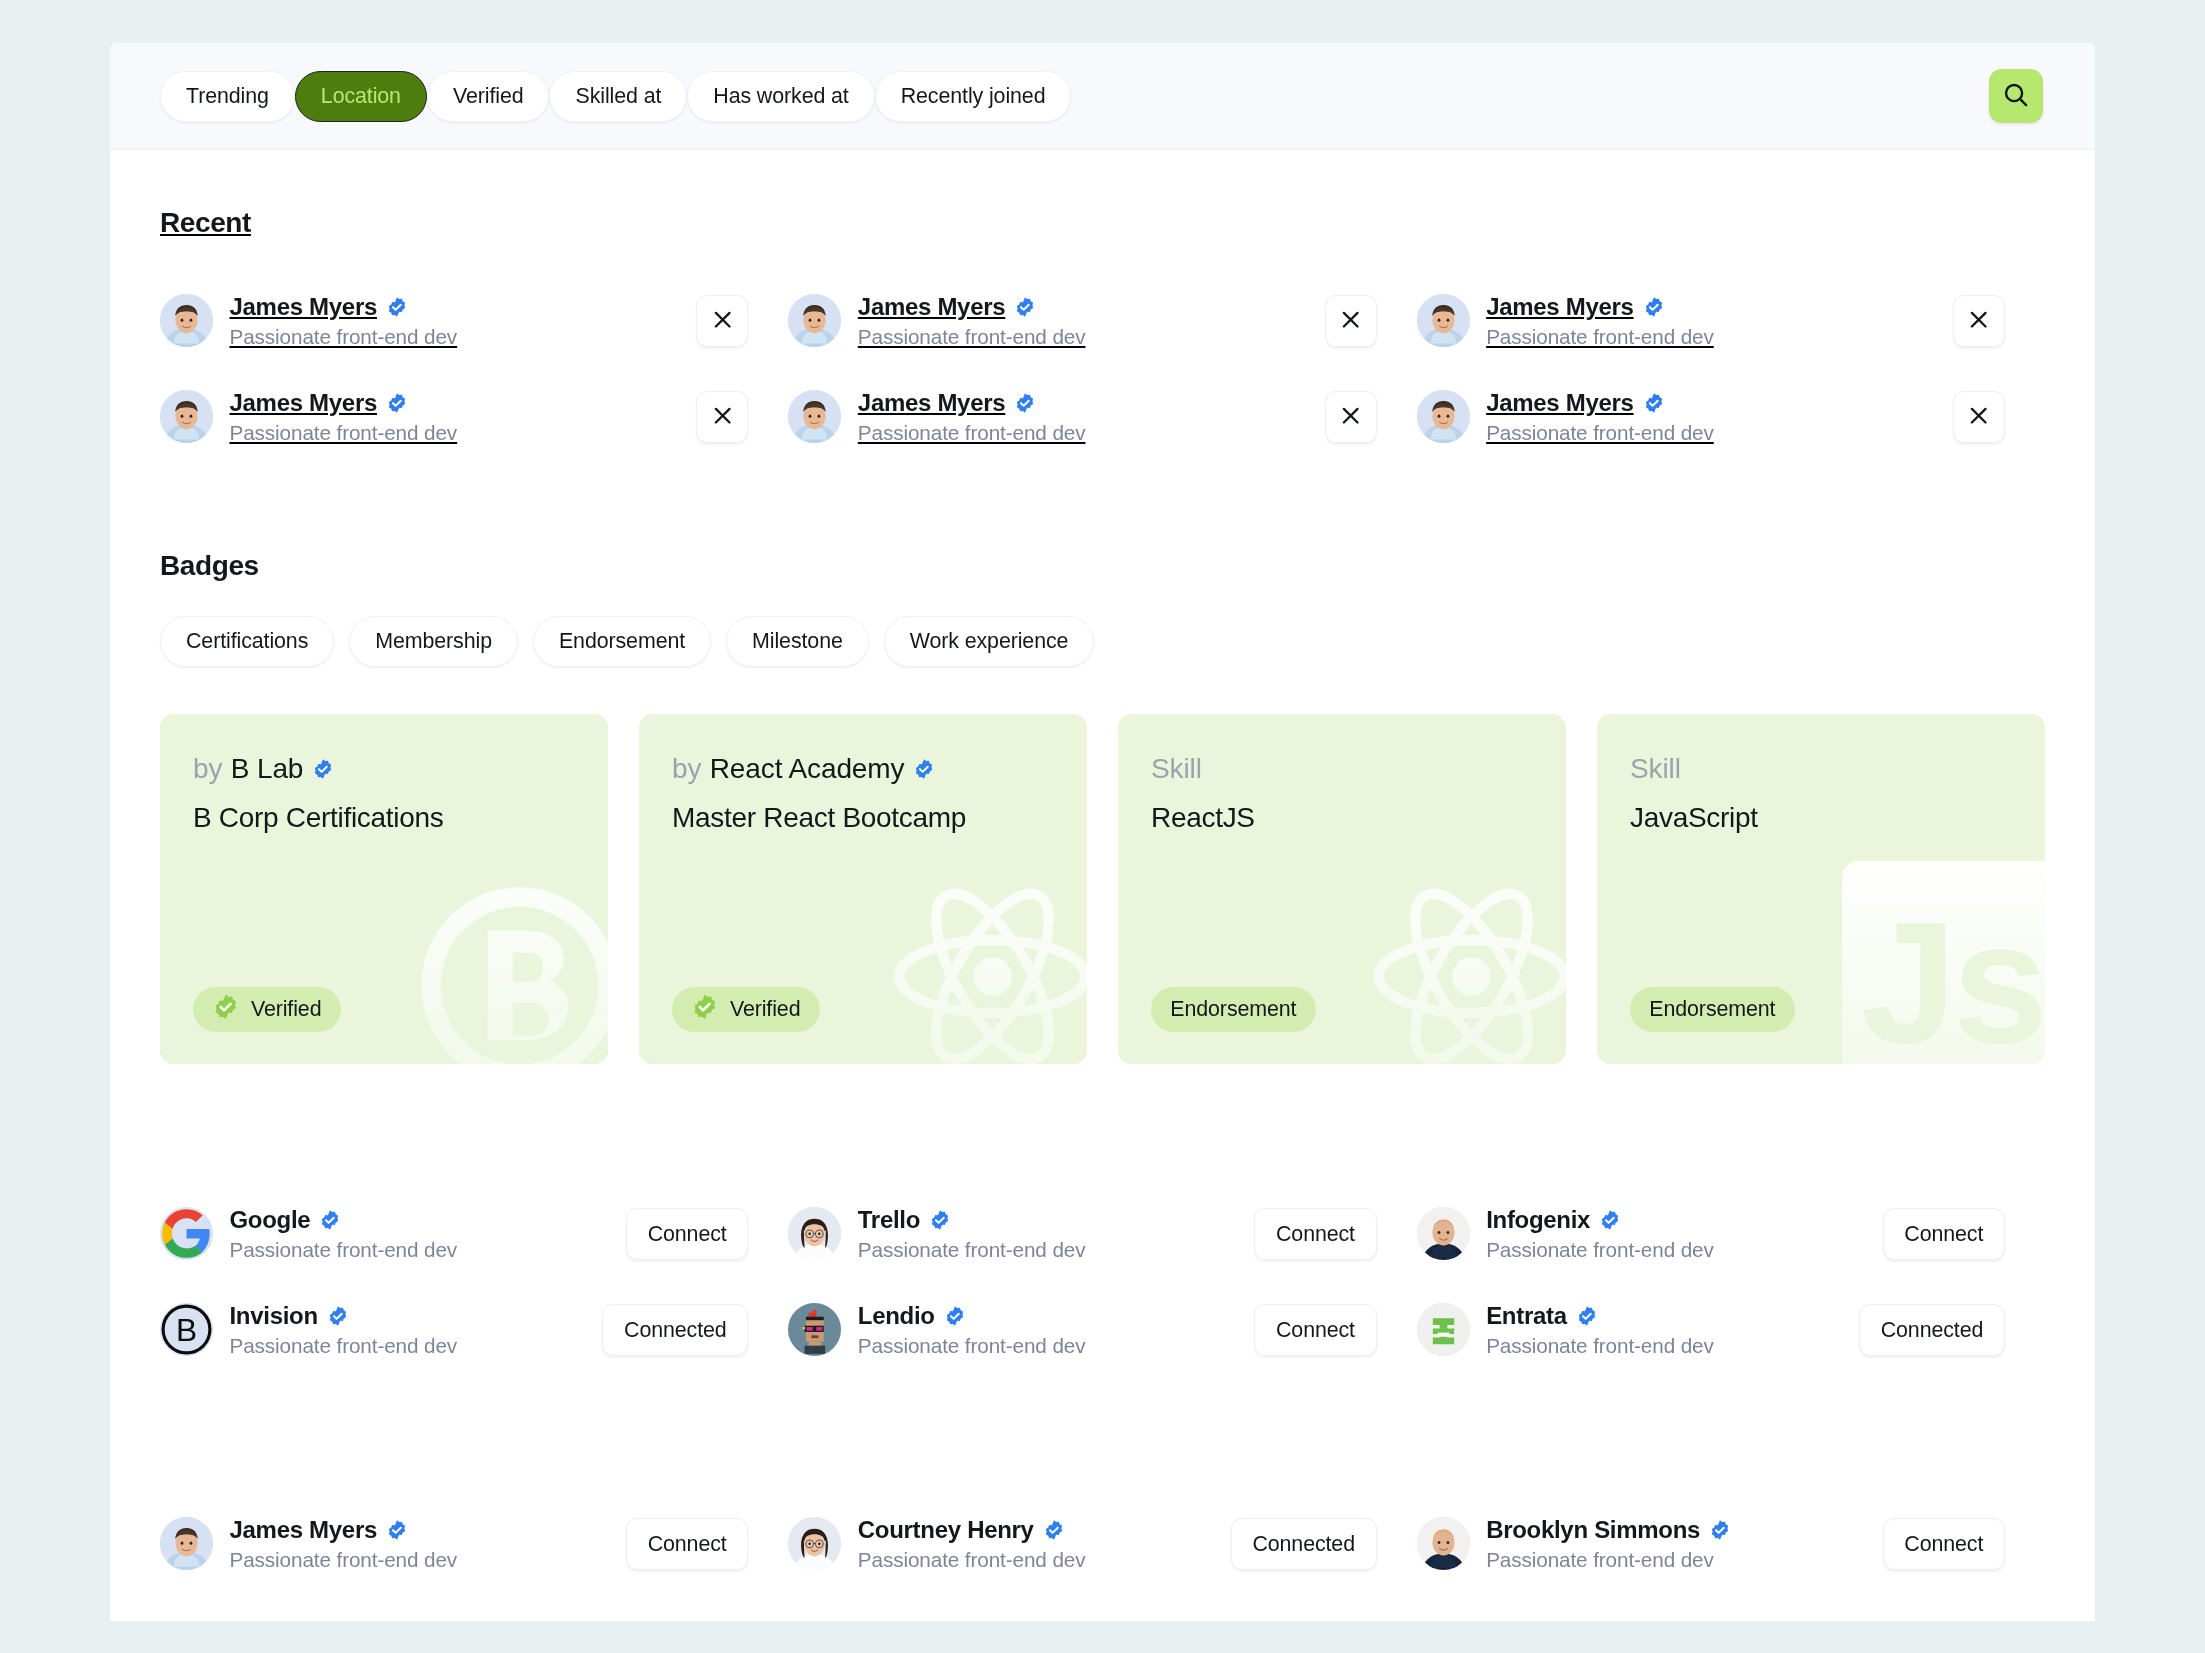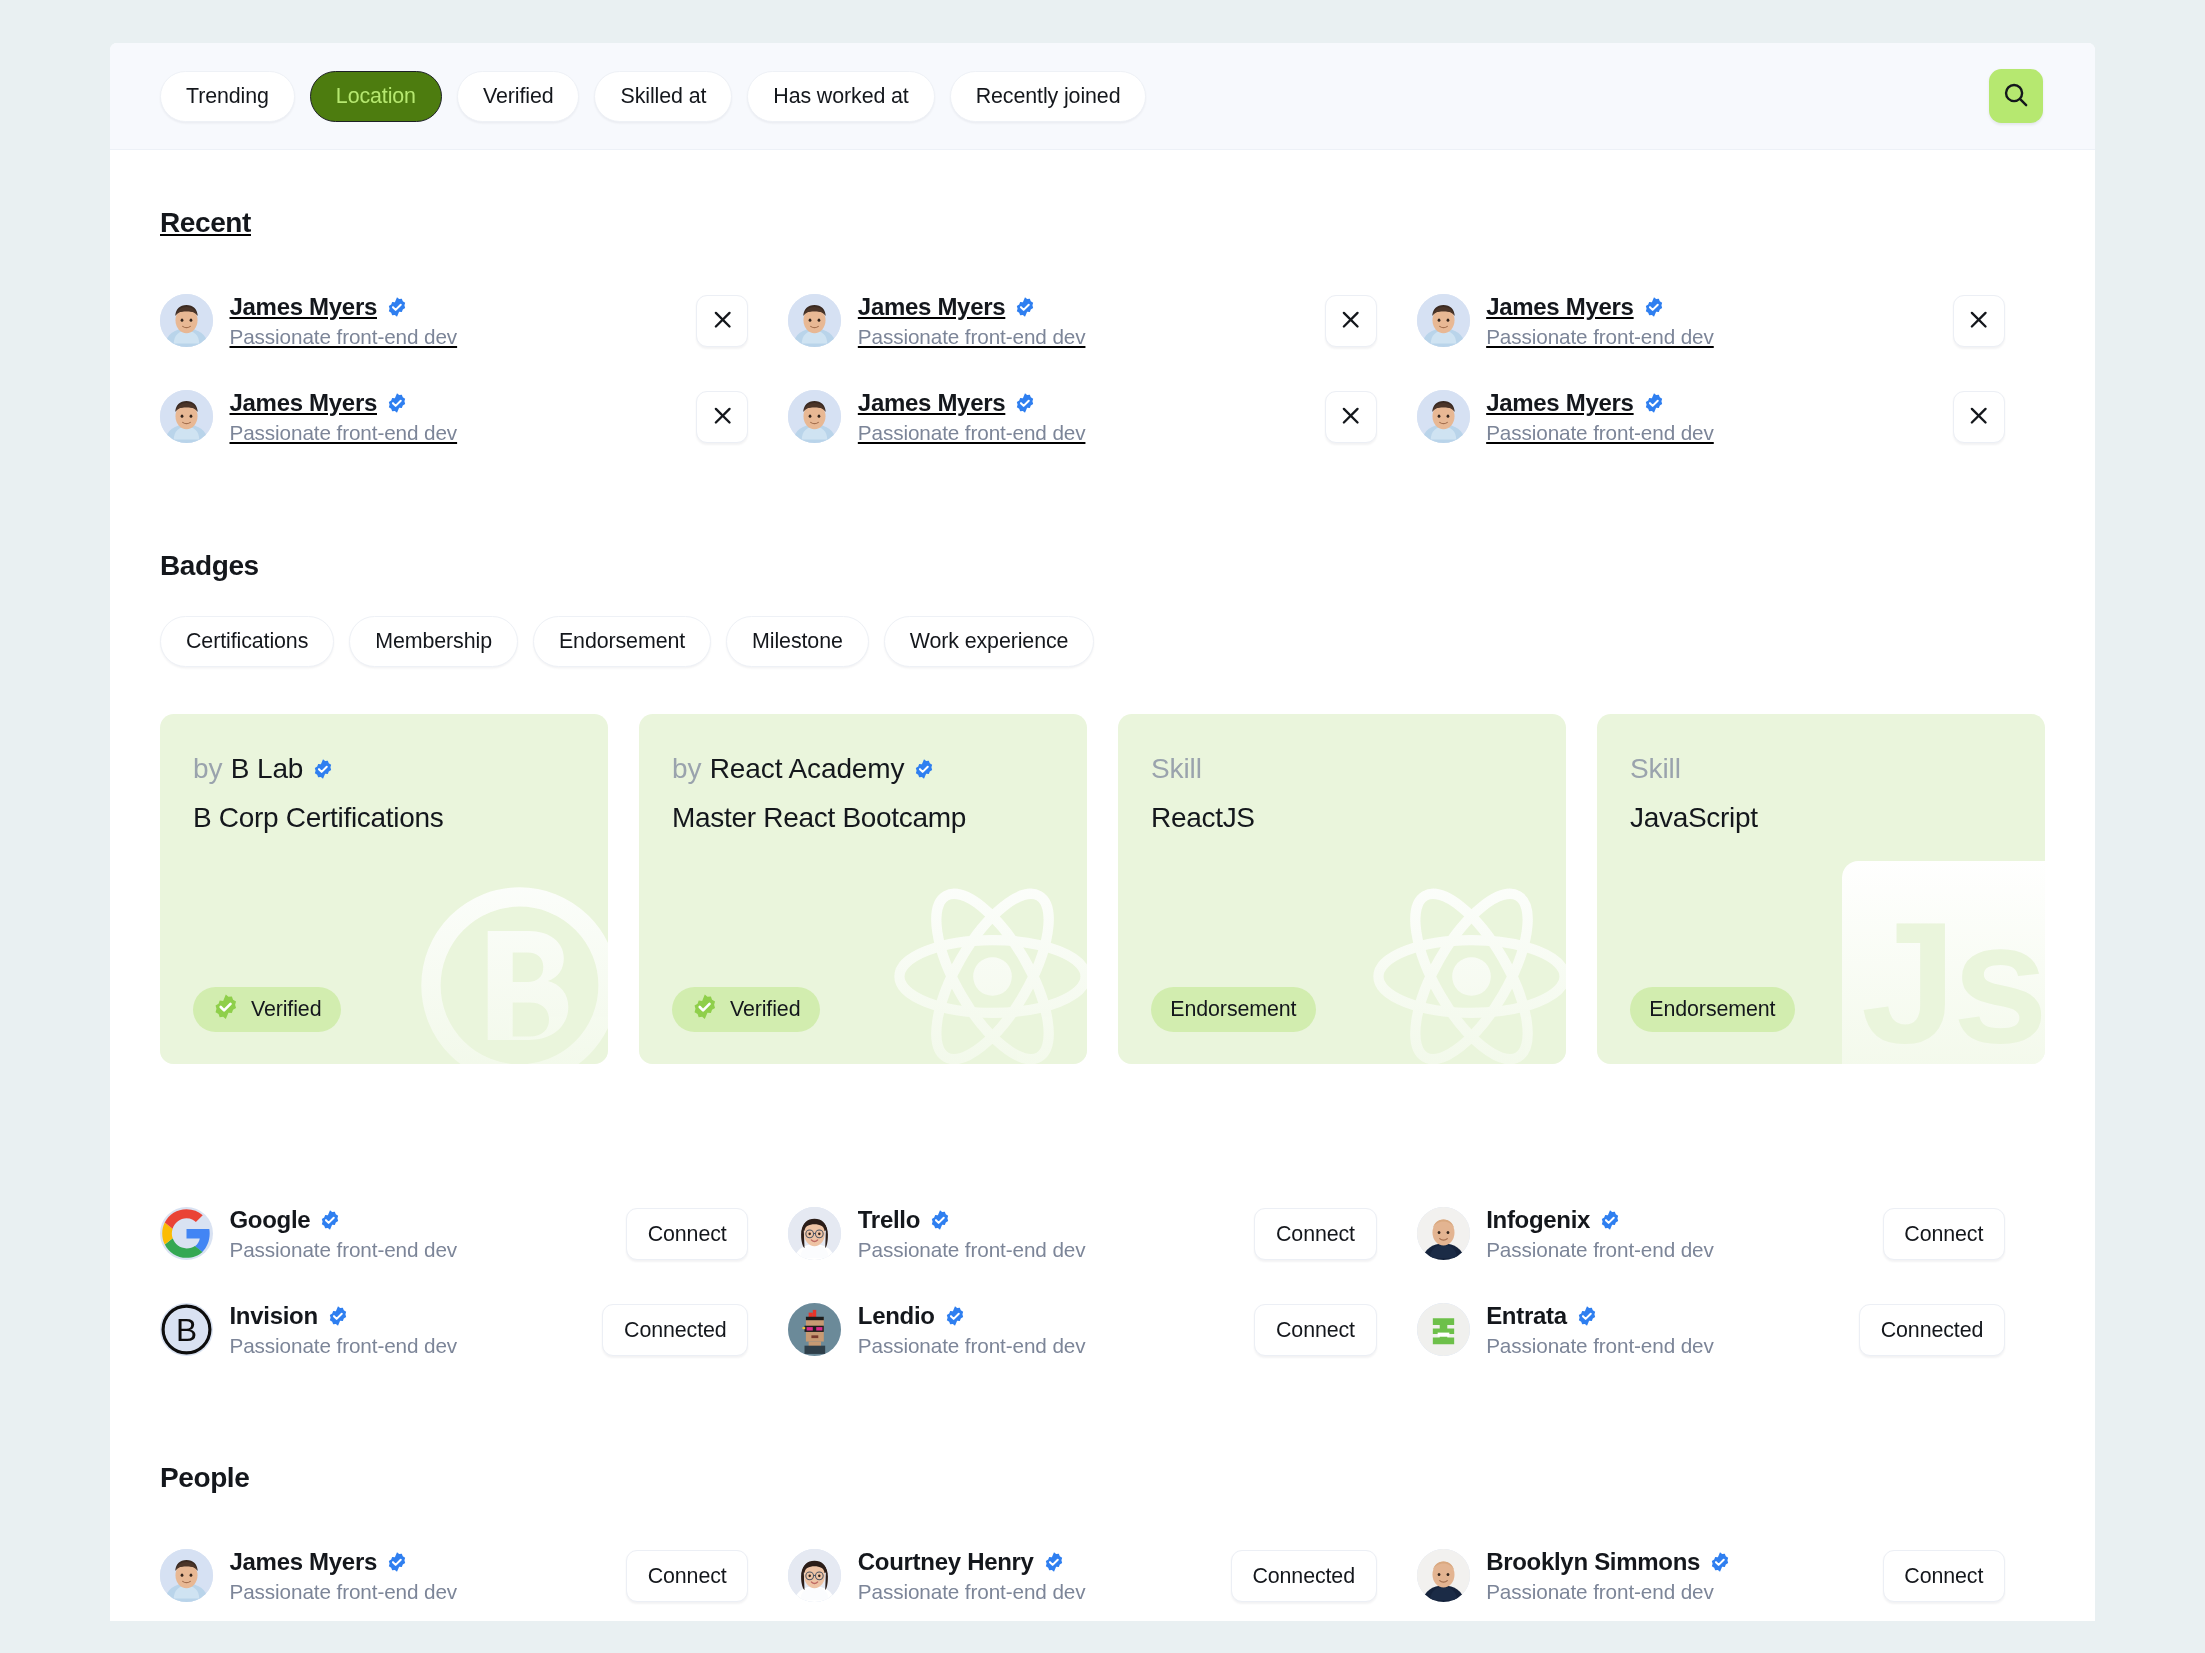--- a/index.html
+++ b/index.html
@@ -22,21 +22,21 @@
   
   .topbar {
     height: 107px;
     background: #f7f9fd;
     border-bottom: 0.7px solid #edf1f7;
     display: flex;
     align-items: center;
     padding: 0 52px 0 50px;
     justify-content: space-between;
   }
-  .filter-chips { display: flex; align-items: center; gap: 15px; }
+  .filter-chips { display: flex; align-items: center; }
   .chip {
     height: 51px;
     padding: 0 25px;
     border-radius: 688px;
     background: #ffffff;
     border: 0.7px solid #eef1f6;
     box-shadow: 0 1.4px 2.1px rgba(16,24,40,.05);
     display: flex; align-items: center; justify-content: center;
     font-size: 21.4px; color: #14171c; letter-spacing: -0.1px;
     white-space: nowrap;
@@ -699,21 +699,20 @@
                 </div>
                 <div class="psub">Passionate front-end dev</div>
               </div>
             </div>
             <div class="pill-btn">Connected</div>
           </div>
         </div>
     </div>
 
     <div class="sec-people">
-      <div class="section-title">People</div>
       <div class="grid3" id="people-grid">
           <div class="cell">
             <div class="person">
               <div class="avatar">
                 <svg width="53" height="53" viewBox="0 0 77 77">
                   <rect width="77" height="77" fill="#d6e1f3"></rect>
         <ellipse cx="38.5" cy="72" rx="30" ry="22" fill="#b9d4ea"></ellipse>
         <path d="M20 72c0-12 8-19 18.5-19S57 60 57 72z" fill="#cfe3f2"></path>
         <ellipse cx="38.5" cy="38" rx="16" ry="19" fill="#e8b894"></ellipse>
         <path d="M22 34c0-12 7-18 16.5-18S55 22 55 34c0-6-5-9-16.5-9S22 28 22 34z" fill="#3a2a22"></path>

